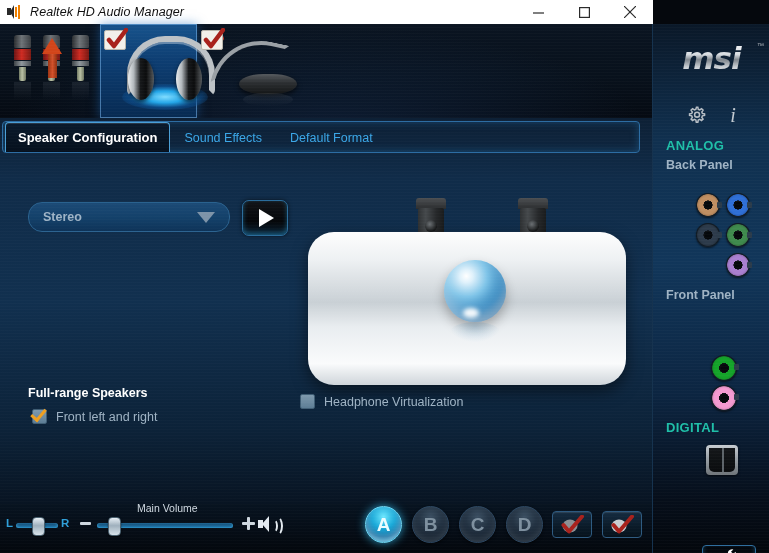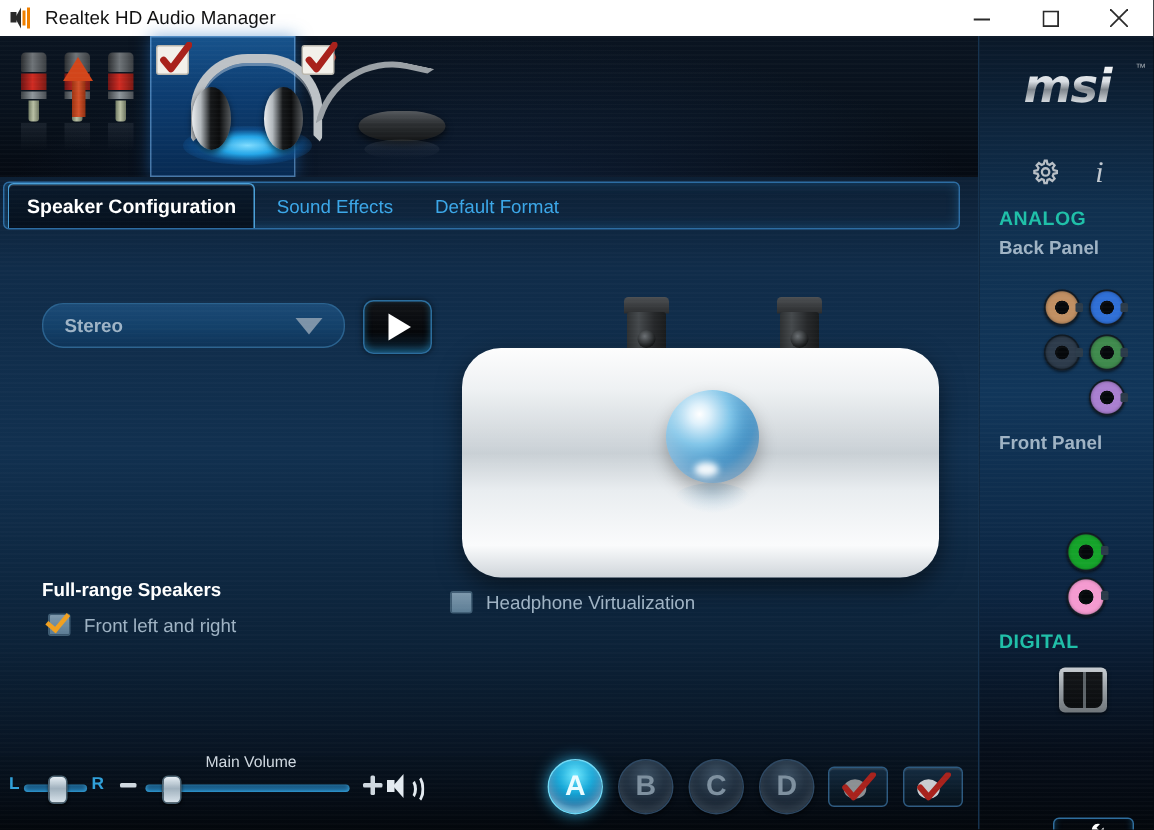--- a/index.html
+++ b/index.html
@@ -5,23 +5,23 @@
   html,body{margin:0;padding:0;}
   body{
     width:769px;height:553px;overflow:hidden;
     font-family:"Liberation Sans", sans-serif;
     background:#05080d;
   }
   #app{position:relative;width:769px;height:553px;overflow:hidden;}
 
   
   .titlebar{
-    position:absolute;left:0;top:0;width:769px;height:24px;
+    position:absolute;left:0;top:0;width:653px;height:24px;
     background:#ffffff;border-bottom:1px solid #e8e8e8;
-    display:flex;align-items:center;
+    display:flex;align-items:center;font-style:italic;
   }
   .tb-icon{width:16px;height:14px;margin-left:7px;margin-right:7px;position:relative;display:block;}
   .tb-icon i{position:absolute;display:block;}
   .tb-icon .spk{left:0;top:3px;width:4px;height:7px;background:#2a2a2a;}
   .tb-icon .spk2{left:3px;top:0px;width:0;height:0;border-top:7px solid transparent;border-bottom:7px solid transparent;border-right:4px solid #2a2a2a;}
   .tb-icon .w1{left:8px;top:2px;width:2px;height:10px;background:#f08000;}
   .tb-icon .w2{left:11px;top:0px;width:2px;height:14px;background:#f08000;}
   .tb-title{font-size:12.5px;color:#111;letter-spacing:.1px;}
   .tb-btns{position:absolute;right:0;top:0;height:24px;display:flex;}
   .tb-btn{width:46px;height:24px;display:flex;align-items:center;justify-content:center;color:#2b2b2b;}

